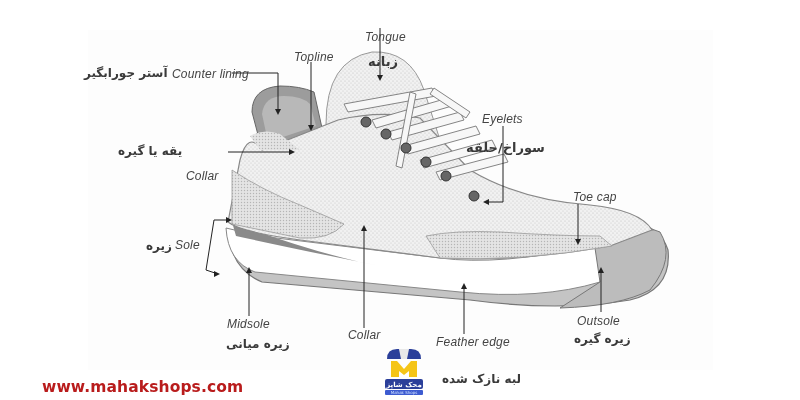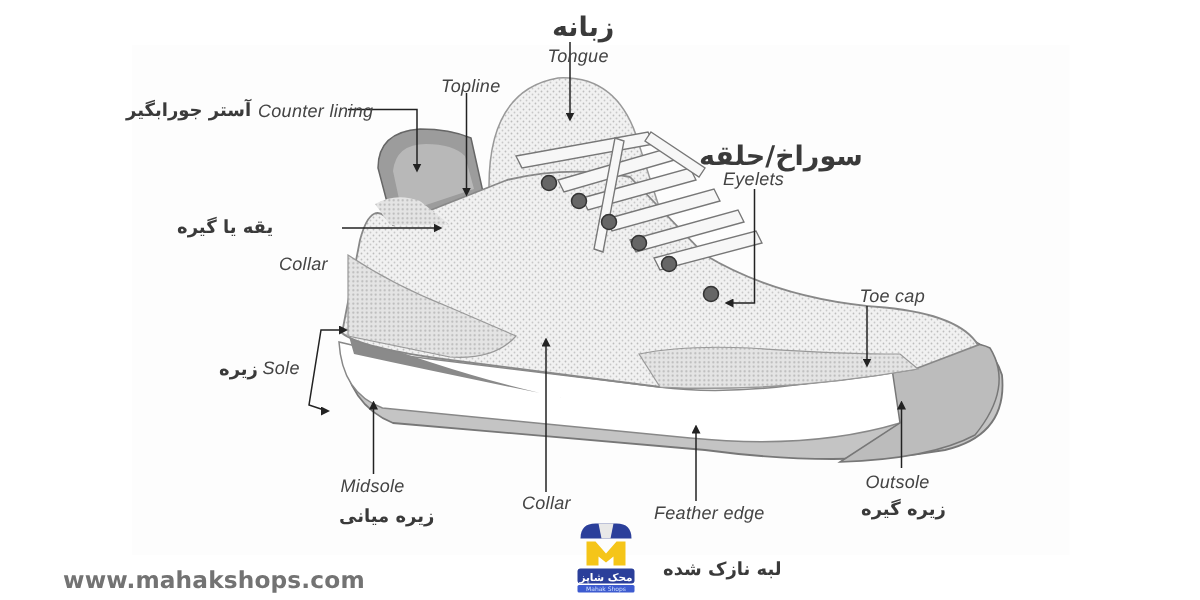--- a/index.html
+++ b/index.html
@@ -2,22 +2,22 @@
 <html><head>
 <meta charset="utf-8">
 <style>
   html, body { margin:0; padding:0; background:#ffffff; }
   body { width:800px; height:400px; position:relative; overflow:hidden; font-family:"DejaVu Sans", sans-serif; }
   .panel { position:absolute; left:88px; top:30px; width:625px; height:340px; background:#fdfdfd; }
   svg.shoe { position:absolute; left:0; top:0; width:800px; height:400px; }
   .lbl { position:absolute; color:#333; white-space:nowrap; }
   .en { font-family:Liberation Sans, sans-serif; font-size:12px; font-style:italic; color:#444; letter-spacing:0.2px; }
   .fa { font-family:"DejaVu Sans", sans-serif; font-size:12px; font-weight:bold; color:#3a3a3a; direction:rtl; }
-  .fa-lg { font-size:18px; }
-  .url { position:absolute; left:42px; top:378px; font-family:"DejaVu Sans", sans-serif; font-weight:bold; font-size:15.5px; color:#737373; letter-spacing:0.1px; }
+  .fa-lg { font-size:13px;margin-top:46px; }
+  .url { position:absolute; left:42px; top:378px; font-family:"DejaVu Sans", sans-serif; font-weight:bold; font-size:15.5px; color:#b91c1c; letter-spacing:0.1px; }
   .logo { position:absolute; left:383px; top:345px; width:42px; height:52px; }
 </style>
 </head>
 <body>
 
 <div class="panel"></div>
 
 <svg class="shoe" viewBox="0 0 800 400">
   <defs>
     <pattern id="mesh" width="4" height="4" patternUnits="userSpaceOnUse">

